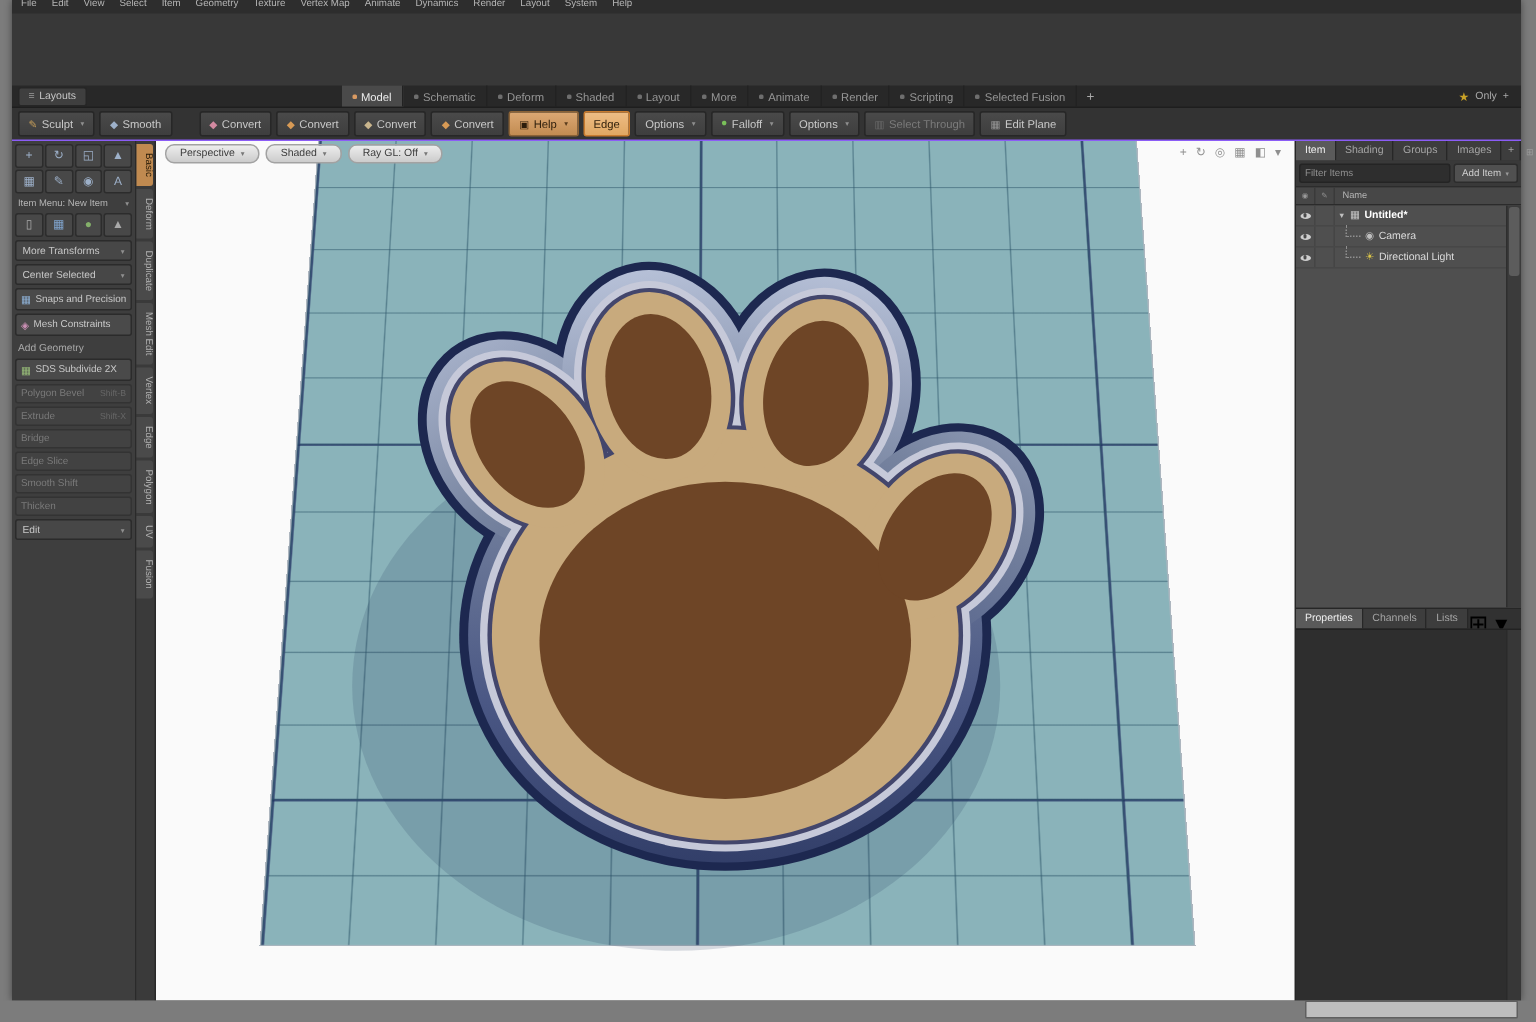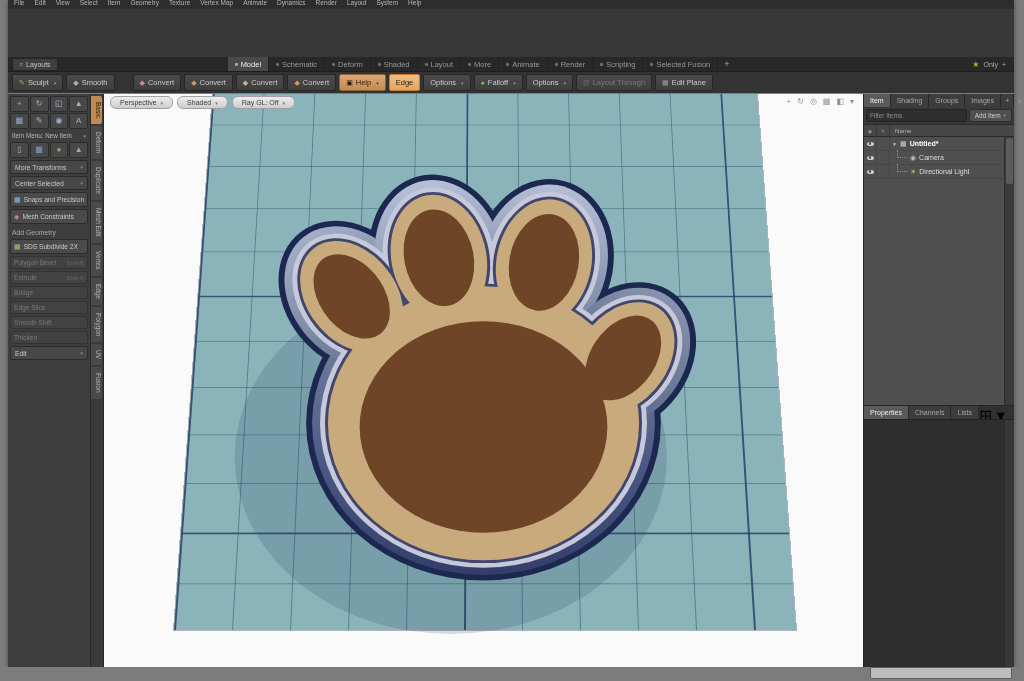--- a/index.html
+++ b/index.html
@@ -254,21 +254,21 @@
         <span class="ic" style="color:#7ac05a">●</span>
         <span>Falloff</span>
         <span class="dd">▾</span>
       </div>
       <div class="tbtn">
         <span>Options</span>
         <span class="dd">▾</span>
       </div>
       <div class="tbtn disabled">
         <span class="ic" style="color:#6a6a6a">▥</span>
-        <span>Layout Through</span>
+        <span>Select Through</span>
       </div>
       <div class="tbtn">
         <span class="ic" style="color:#9a9a9a">▦</span>
         <span>Edit Plane</span>
       </div>
     </div>
 
     <div class="main">
 
       <div class="sidebar">

